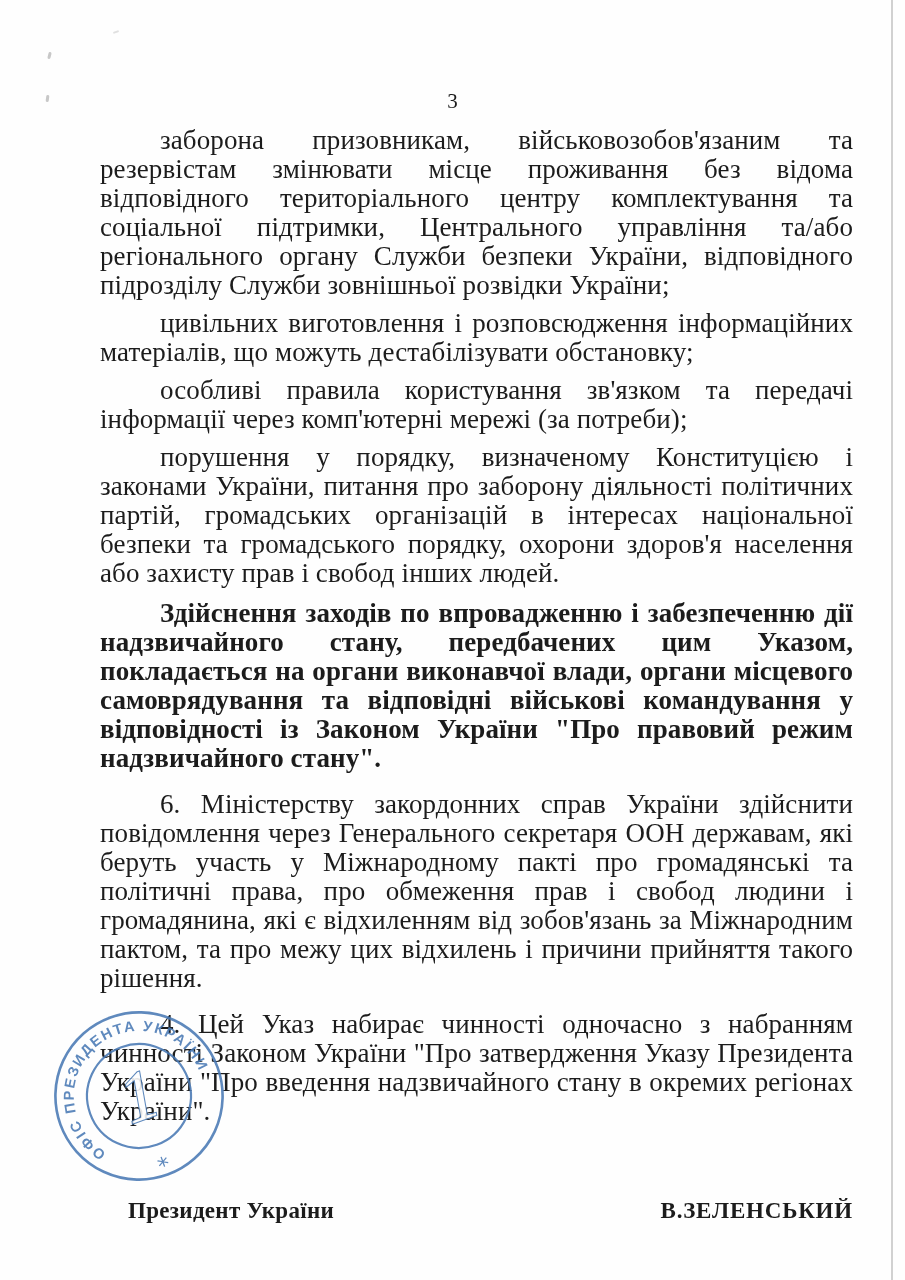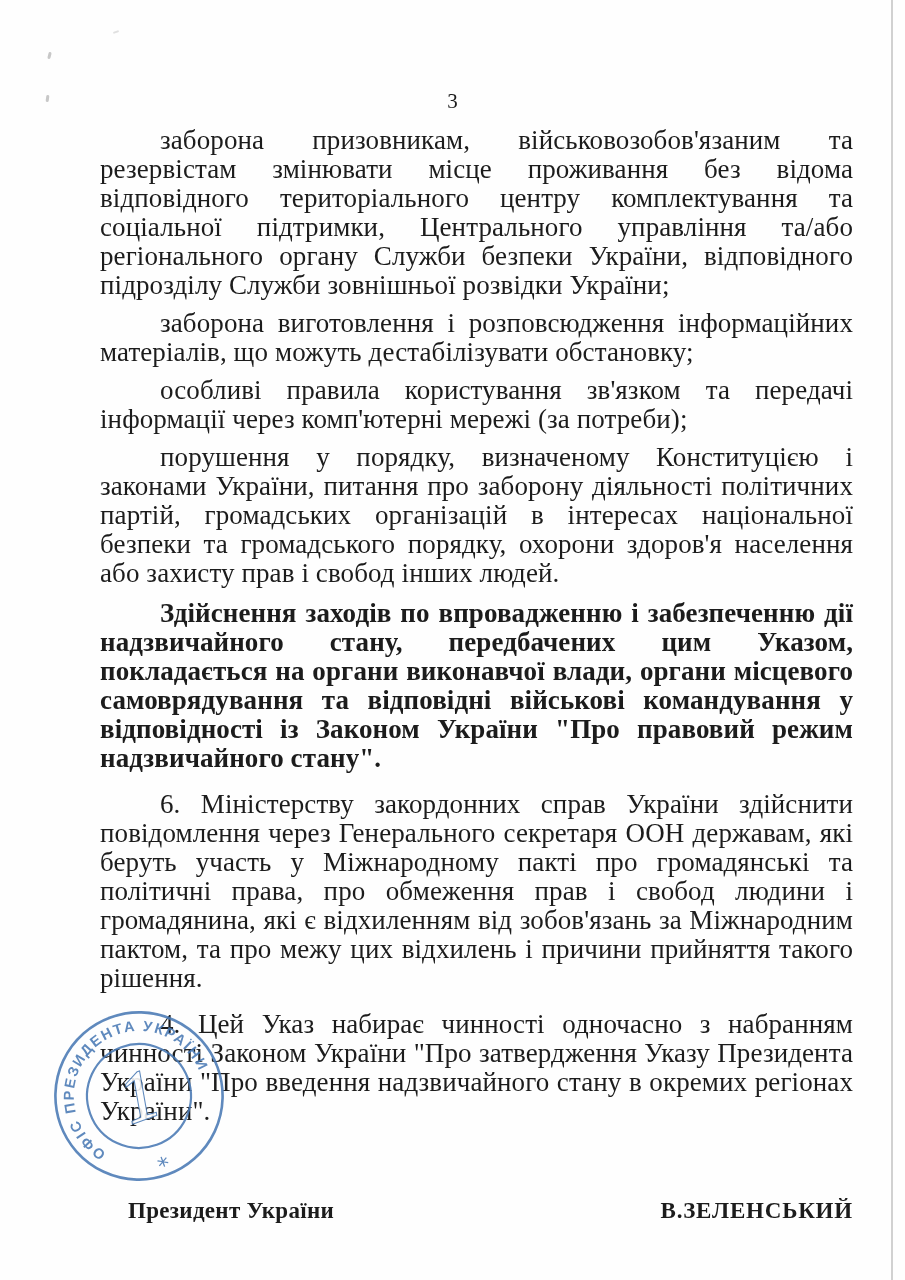--- a/index.html
+++ b/index.html
@@ -110,21 +110,21 @@
 
   <div class="scan-edge-right"></div>
   <div class="scan-speck speck-1"></div>
   <div class="scan-speck speck-2"></div>
   <div class="scan-speck speck-3"></div>
 
   <div class="page-number">3</div>
 
   <div class="body-text">
     <p class="para">заборона призовникам, військовозобов'язаним та резервістам змінювати місце проживання без відома відповідного територіального центру комплектування та соціальної підтримки, Центрального управління та/або регіонального органу Служби безпеки України, відповідного підрозділу Служби зовнішньої розвідки України;</p>
-    <p class="para">заборона виготовлення і розповсюдження інформаційних матеріалів, що можуть дестабілізувати обстановку;</p>
+    <p class="para">цивільних виготовлення і розповсюдження інформаційних матеріалів, що можуть дестабілізувати обстановку;</p>
     <p class="para">особливі правила користування зв'язком та передачі інформації через комп'ютерні мережі (за потреби);</p>
     <p class="para">порушення у порядку, визначеному Конституцією і законами України, питання про заборону діяльності політичних партій, громадських організацій в інтересах національної безпеки та громадського порядку, охорони здоров'я населення або захисту прав і свобод інших людей.</p>
     <p class="para spaced">Здійснення заходів по впровадженню і забезпеченню дії надзвичайного стану, передбачених цим Указом, покладається на органи виконавчої влади, органи місцевого самоврядування та відповідні військові командування у відповідності із Законом України "Про правовий режим надзвичайного стану".</p>
     <p class="para numbered">6. Міністерству закордонних справ України здійснити повідомлення через Генерального секретаря ООН державам, які беруть участь у Міжнародному пакті про громадянські та політичні права, про обмеження прав і свобод людини і громадянина, які є відхиленням від зобов'язань за Міжнародним пактом, та про межу цих відхилень і причини прийняття такого рішення.</p>
     <p class="para numbered">4. Цей Указ набирає чинності одночасно з набранням чинності Законом України "Про затвердження Указу Президента України "Про введення надзвичайного стану в окремих регіонах України".</p>
   </div>
 
   <div class="signature-row">
     <span class="signature-title">Президент України</span>
     <span class="signature-name">В.ЗЕЛЕНСЬКИЙ</span>

